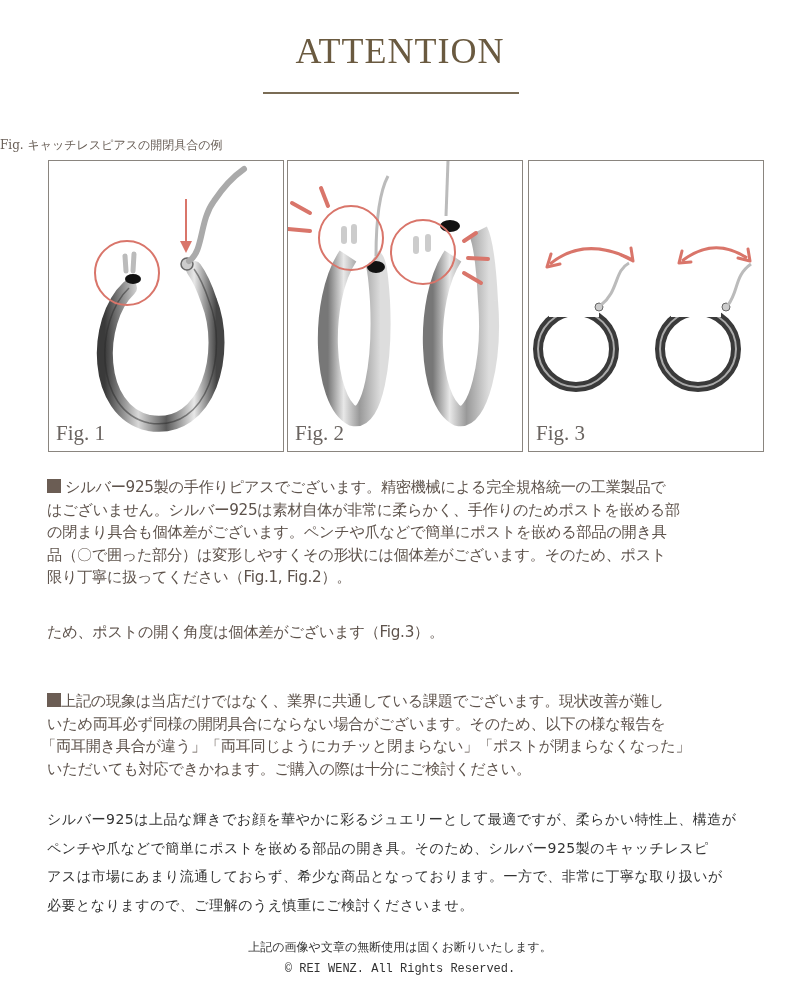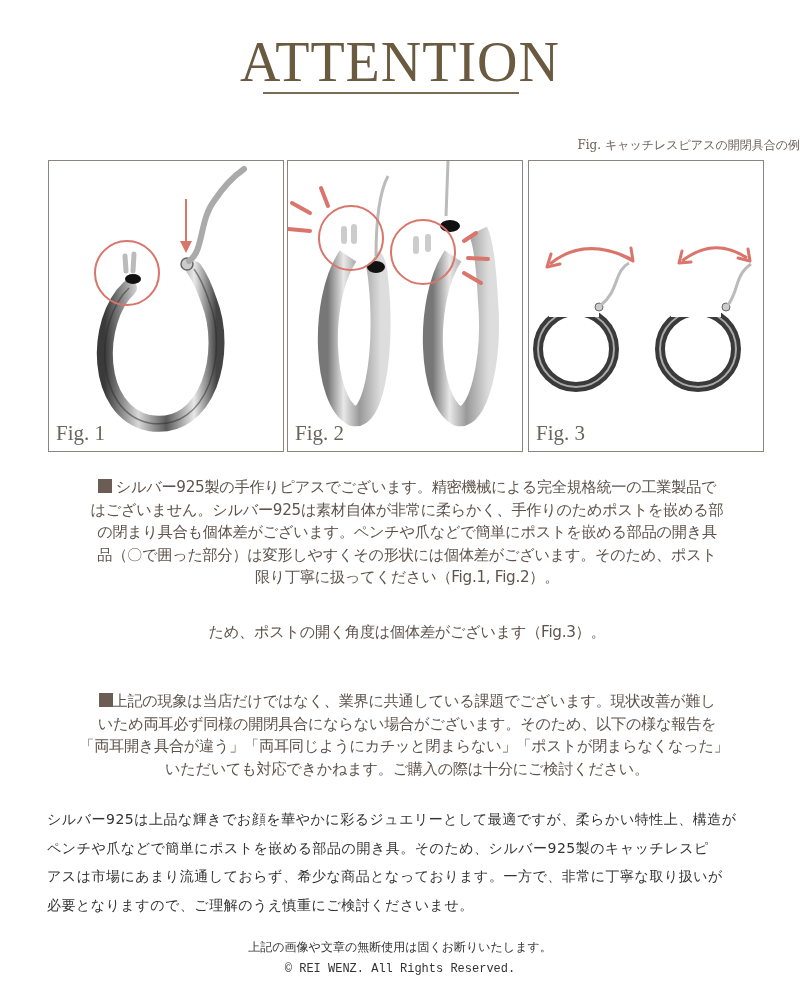--- a/index.html
+++ b/index.html
@@ -1,31 +1,31 @@
 <!DOCTYPE html>
 <html><head>
   <meta charset="utf-8">
   <style>
     html, body { margin: 0; padding: 0; background: #ffffff; }
     body { width: 800px; height: 1000px; position: relative; overflow: hidden;
       font-family: "DejaVu Serif", "Liberation Serif", serif; color: #5a5048; }
     .title { position: absolute; top: 30px; left: 0; width: 800px; text-align: center;
-      font-family: "Liberation Serif", "DejaVu Serif", serif; font-size: 56px; letter-spacing: 1px;
+      font-family: "Liberation Serif", "DejaVu Serif", serif; font-size: 36px; letter-spacing: 1px;
       color: #6a5a40; }
     .title-rule { position: absolute; top: 92px; left: 263px; width: 256px; height: 2px; background: #7a6c55; }
-    .fig-caption { position: absolute; top: 137px; left: 0; width: 800px; text-align: right;
+    .fig-caption { position: absolute; top: 137px; left: 0; width: 800px; text-align: left;
       font-size: 12px; color: #6a6058; font-family: "DejaVu Serif", serif; }
     .fig-box { position: absolute; top: 160px; width: 236px; height: 292px; border: 1px solid #8a857f;
       background: #fff; box-sizing: border-box; overflow: hidden; }
     .fig-label { position: absolute; left: 7px; bottom: 5px; font-family: "Liberation Serif", serif;
       font-size: 21px; color: #6a6460; }
     .fig-box svg { position: absolute; left: 0; top: 0; }
     .para { position: absolute; left: 47px; width: 720px; font-family: "DejaVu Sans", sans-serif;
       font-size: 15.2px; line-height: 22.6px; color: #5e534c; letter-spacing: -0.3px; }
-    .para p { margin: 0; text-align: center; }
+    .para p { margin: 0; }
     .sq { display: inline-block; width: 14px; height: 14px; background: #6b5d54; vertical-align: -1px; margin-right: 4px; }
     .note { position: absolute; left: 47px; top: 805px; width: 720px; font-family: "DejaVu Sans", sans-serif;
       font-size: 14px; line-height: 28.5px; color: #333; letter-spacing: 0.5px; }
     .footer { position: absolute; top: 938px; left: 0; width: 800px; text-align: center;
       font-family: Liberation Mono, monospace; font-size: 12px; line-height: 21px; color: #333; }
   </style>
 </head>
 <body>
 
 <div class="title">ATTENTION</div>

